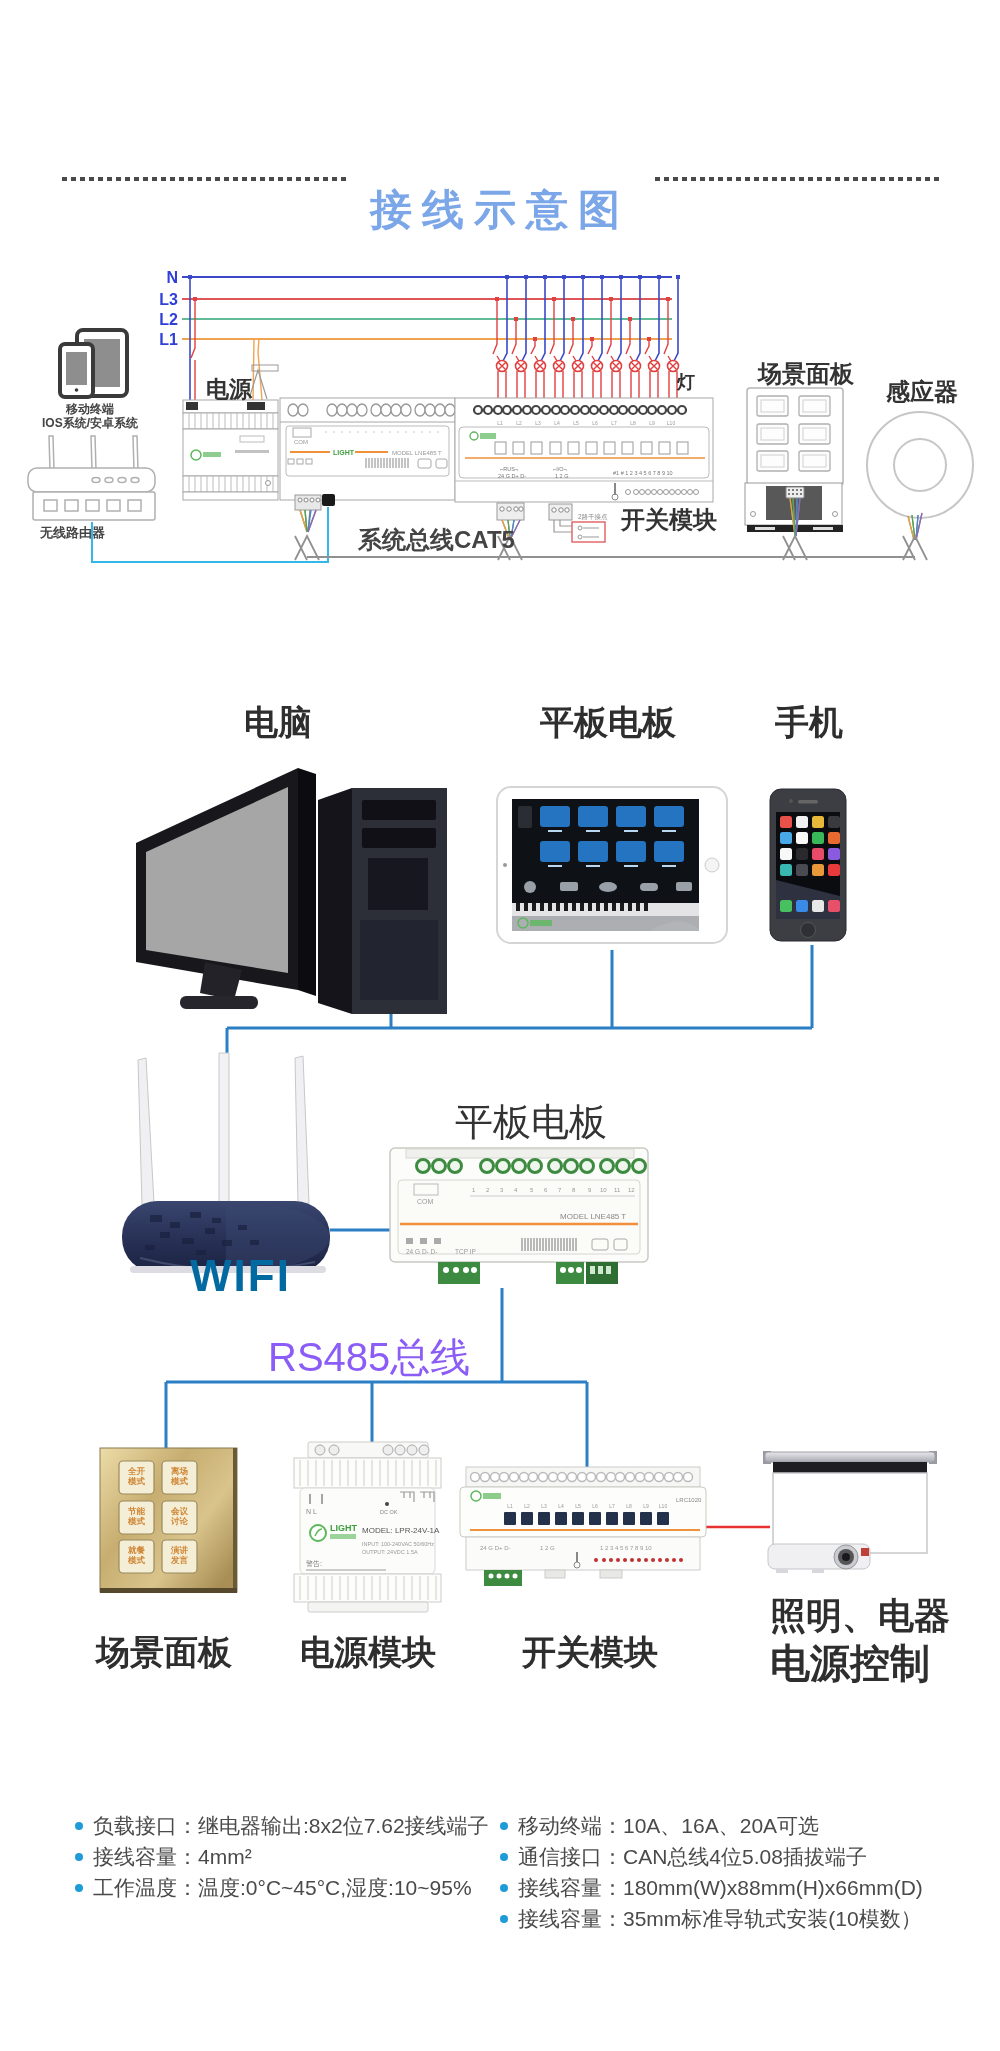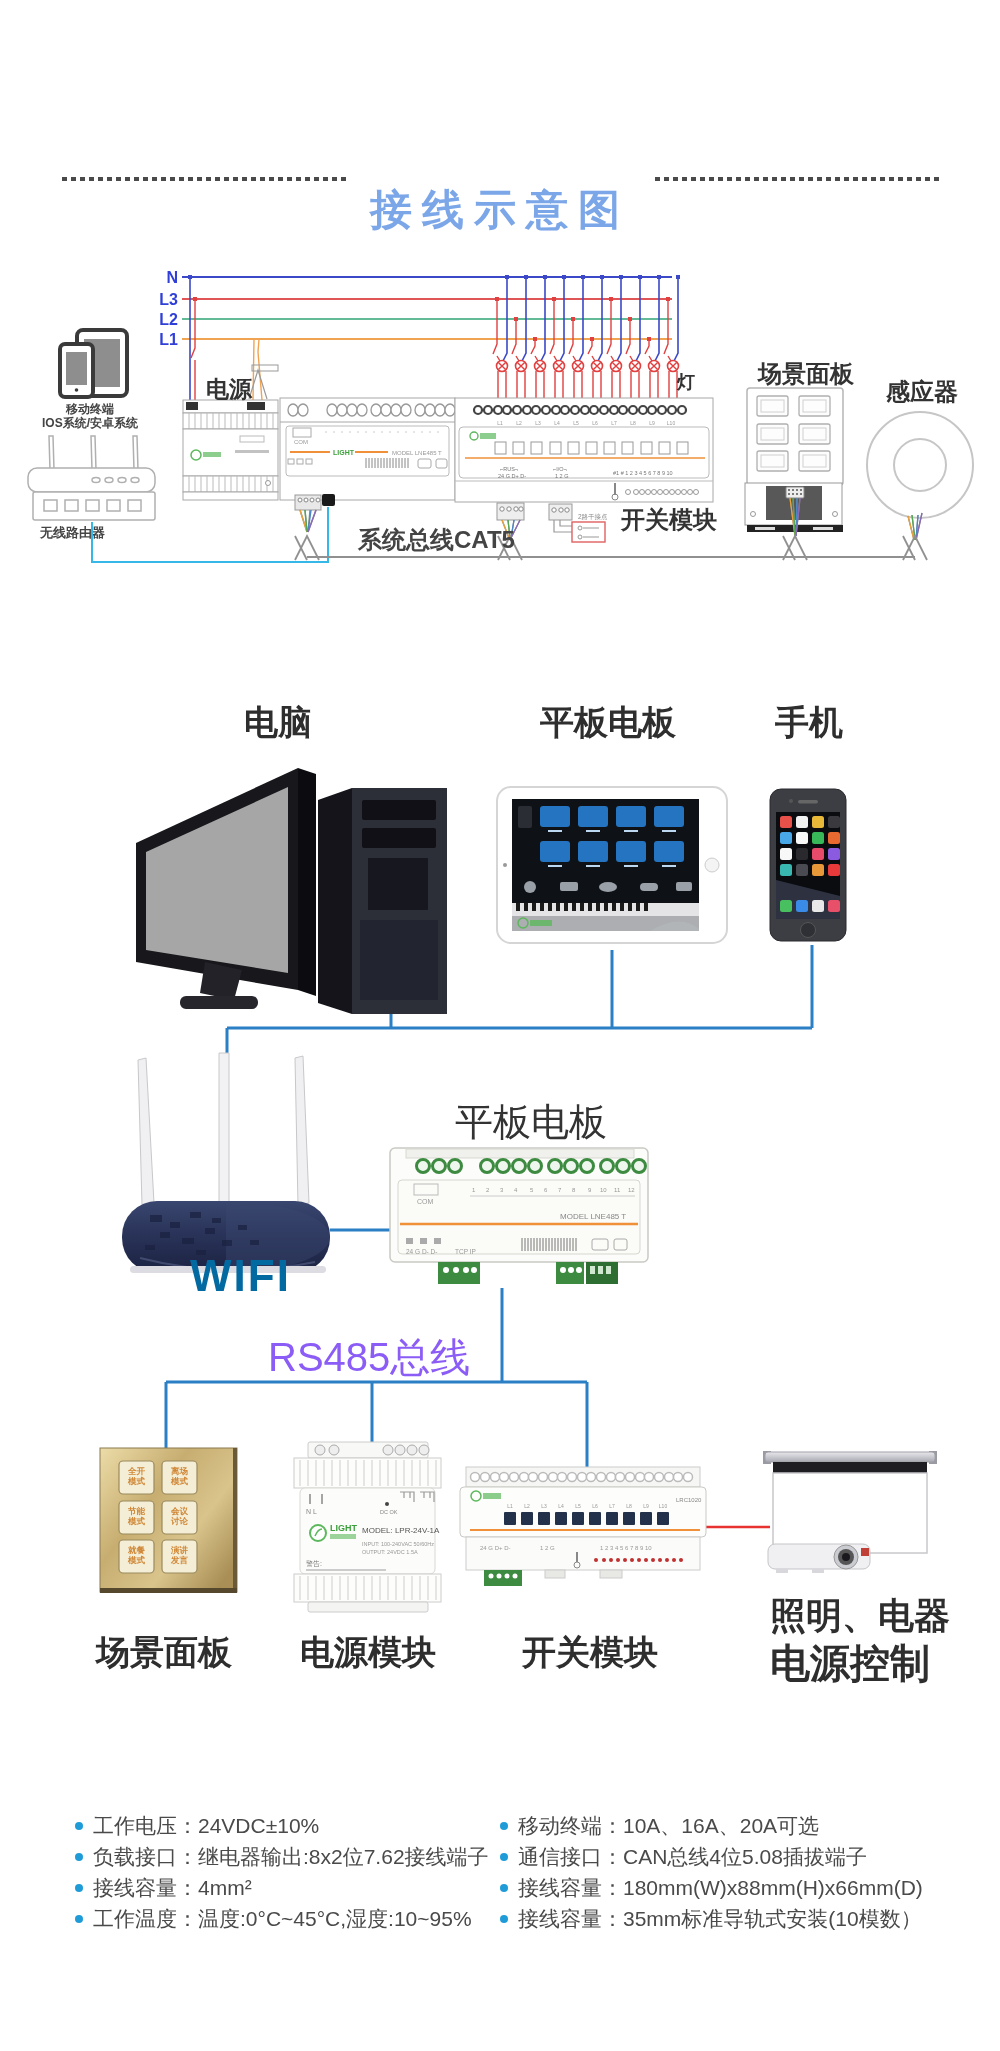--- a/index.html
+++ b/index.html
@@ -792,21 +792,20 @@
 <div class="lbl" style="left:455px;top:1097px;font-size:38px;font-weight:normal;color:#333;">平板电板</div>
 <div class="lbl" style="left:190px;top:1251px;font-size:44px;color:#0369a1;letter-spacing:2px;">WIFI</div>
 <div class="lbl" style="left:268px;top:1330px;font-size:40px;color:#8b5cf6;font-weight:normal;">RS485总线</div>
 <div class="lbl seclbl" style="left:96px;top:1630px;">场景面板</div>
 <div class="lbl seclbl" style="left:300px;top:1630px;">电源模块</div>
 <div class="lbl seclbl" style="left:522px;top:1630px;">开关模块</div>
 <div class="lbl seclbl" style="left:770px;top:1592px;font-size:36px;">照明、电器</div>
 <div class="lbl seclbl" style="left:770px;top:1636px;font-size:40px;">电源控制</div>
 
 <div class="spec" style="left:75px;top:1810px;width:420px;">
-  <div>工作电压：24VDC±10%</div>
   <div>负载接口：继电器输出:8x2位7.62接线端子</div>
   <div>接线容量：4mm²</div>
   <div>工作温度：温度:0°C~45°C,湿度:10~95%</div>
 </div>
 <div class="spec" style="left:500px;top:1810px;width:460px;">
   <div>移动终端：10A、16A、20A可选</div>
   <div>通信接口：CAN总线4位5.08插拔端子</div>
   <div>接线容量：180mm(W)x88mm(H)x66mm(D)</div>
   <div>接线容量：35mm标准导轨式安装(10模数）</div>
 </div>

